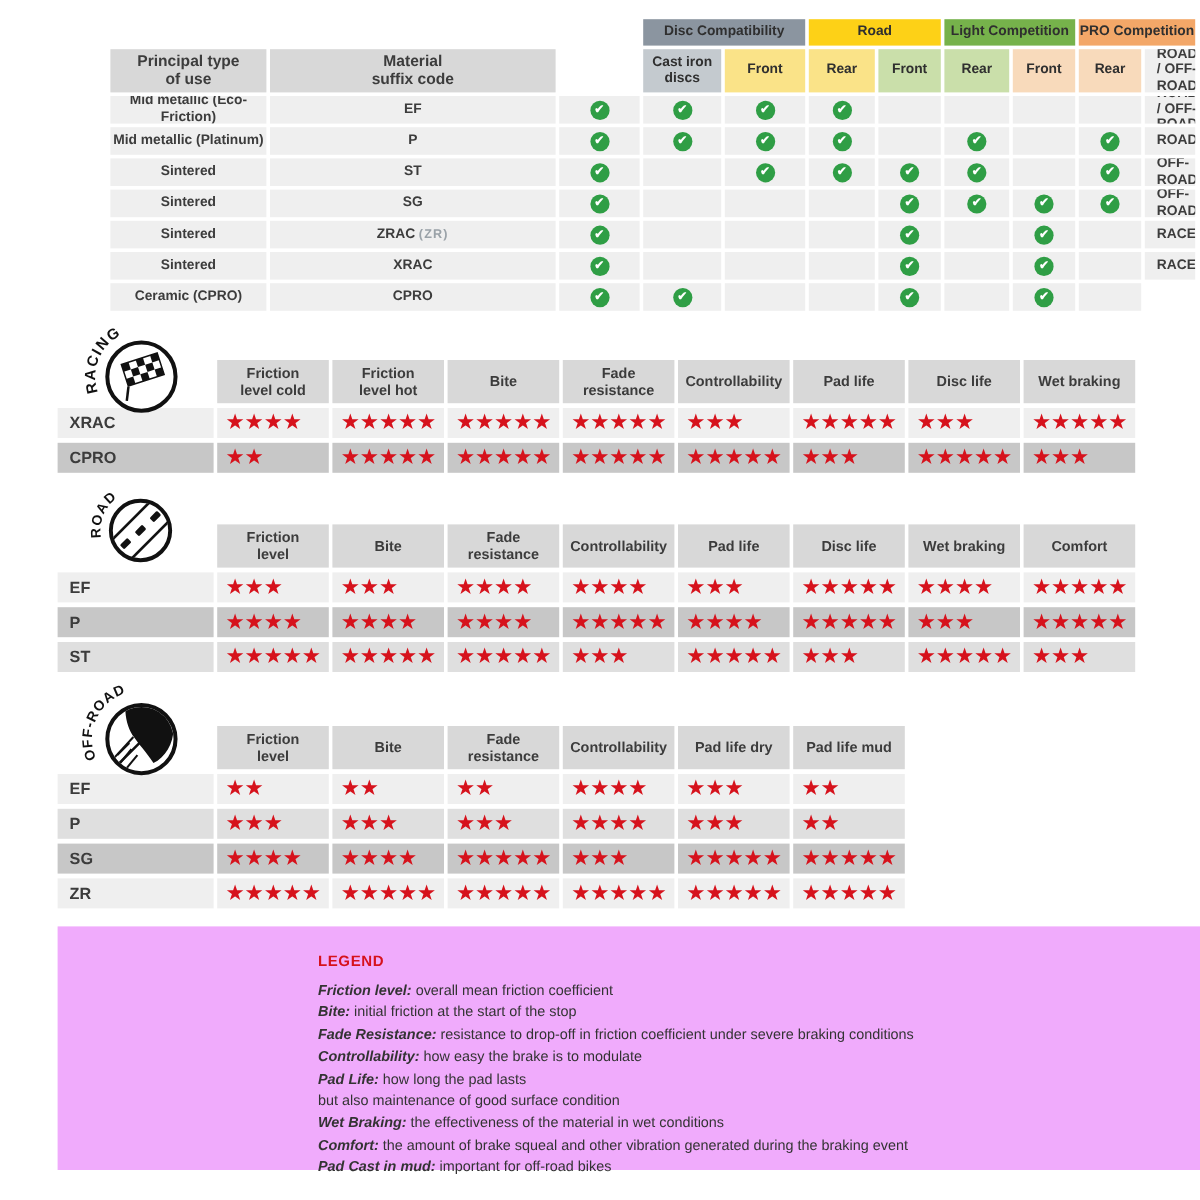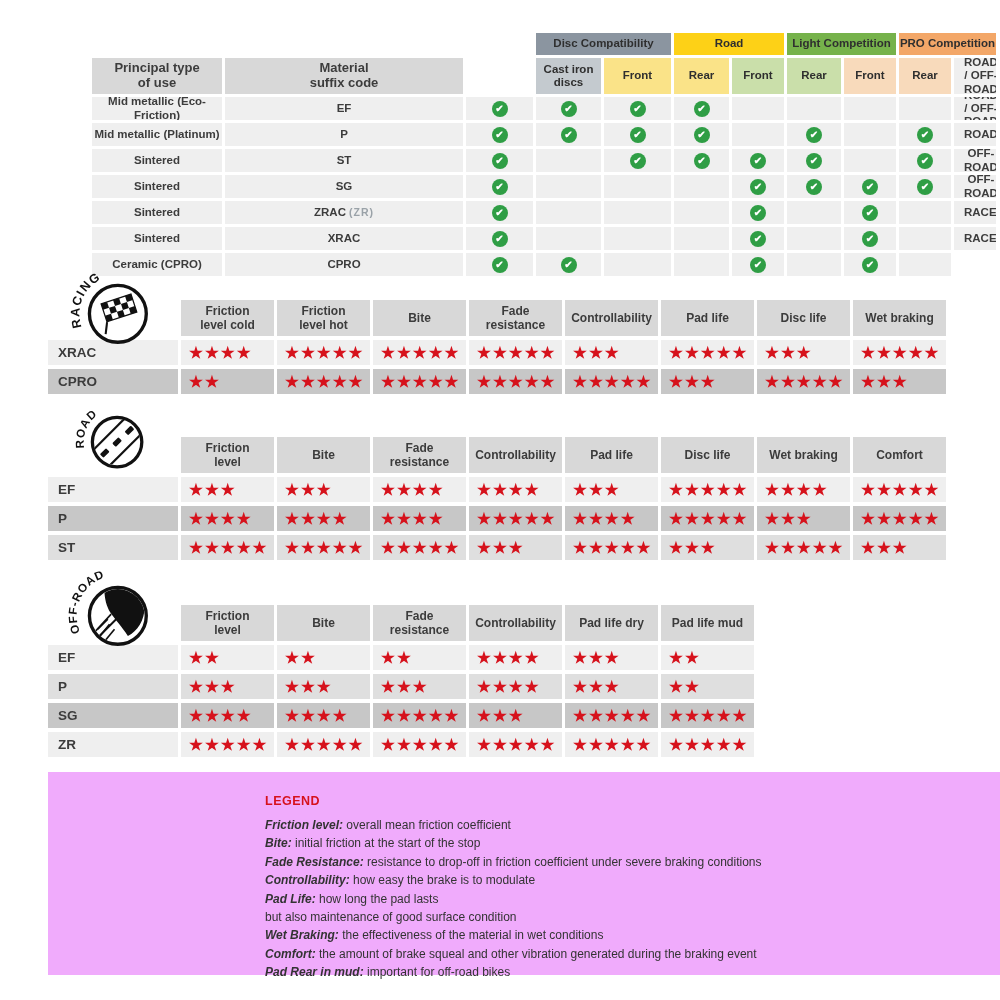--- a/index.html
+++ b/index.html
@@ -6,31 +6,31 @@
   body{
     width:1000px;height:1000px;background:#ffffff;position:relative;
     font-family:"Liberation Sans", sans-serif;color:#3c3c3c;
     -webkit-font-smoothing:antialiased;
   }
   
   .cell{display:flex;align-items:center;justify-content:center;font-weight:bold;
         white-space:pre-line;text-align:center;line-height:1.15;overflow:hidden;}
   
   #compat-grid{
-    position:absolute;left:48px;top:33px;display:grid;gap:3px;
+    position:absolute;left:48px;top:16px;display:grid;gap:3px;
     grid-template-columns:130px 238px 67px 65px 67px 55px 52px 54px 52px 52px 42px;
     grid-template-rows:22px 36px repeat(7,23px);
     padding-left:44px;
   }
   .spacer{background:transparent;}
   .group-hdr{font-size:11.5px;color:#2f2f2f;}
   .hdr{background:#d8d8d8;font-size:13px;}
   .sub-hdr{font-size:11.5px;color:#2f2f2f;}
   .data{background:#efefef;font-size:11.5px;}
-  .use-cell{justify-content:flex-start;padding-left:10px;text-align:center;}
+  .use-cell{justify-content:flex-start;padding-left:10px;text-align:left;}
   .suffix-note{color:#9aa2a8;margin-left:3px;letter-spacing:1px;font-size:10.5px;}
   .check{width:16px;height:16px;border-radius:50%;background:#2f9e45;color:#fff;
          font-size:10px;display:flex;align-items:center;justify-content:center;font-weight:bold;}
   
   .section{position:absolute;left:48px;}
   #sec-racing{top:268px;}
   #sec-road{top:405px;}
   #sec-offroad{top:572px;}
   .sec-table{display:grid;gap:4px 3px;}
   .sec-table.cols8{grid-template-columns:130px repeat(8,93px);}
@@ -335,15 +335,15 @@
   <div id="legend-title">LEGEND</div>
   <div id="legend-items">
       <div class="legend-line"><span class="legend-term">Friction level:</span> overall mean friction coefficient</div>
       <div class="legend-line"><span class="legend-term">Bite:</span> initial friction at the start of the stop</div>
       <div class="legend-line"><span class="legend-term">Fade Resistance:</span> resistance to drop-off in friction coefficient under severe braking conditions</div>
       <div class="legend-line"><span class="legend-term">Controllability:</span> how easy the brake is to modulate</div>
       <div class="legend-line"><span class="legend-term">Pad Life:</span> how long the pad lasts</div>
       <div class="legend-line">but also maintenance of good surface condition</div>
       <div class="legend-line"><span class="legend-term">Wet Braking:</span> the effectiveness of the material in wet conditions</div>
       <div class="legend-line"><span class="legend-term">Comfort:</span> the amount of brake squeal and other vibration generated during the braking event</div>
-      <div class="legend-line"><span class="legend-term">Pad Rear in mud:</span> important for off-road bikes</div>
+      <div class="legend-line"><span class="legend-term">Pad Cast in mud:</span> important for off-road bikes</div>
     </div>
 </div>
 
 </body></html>

